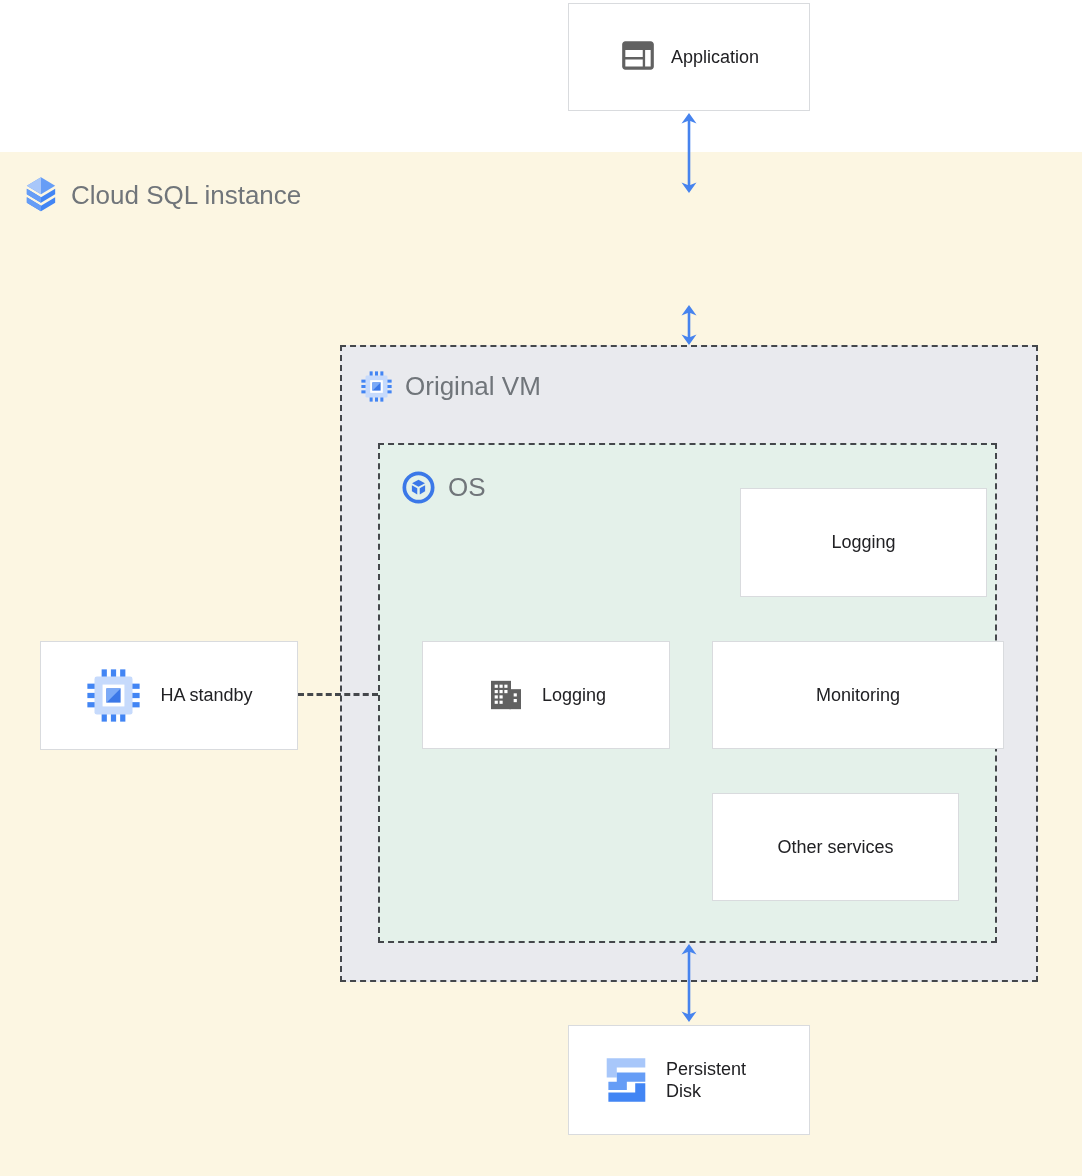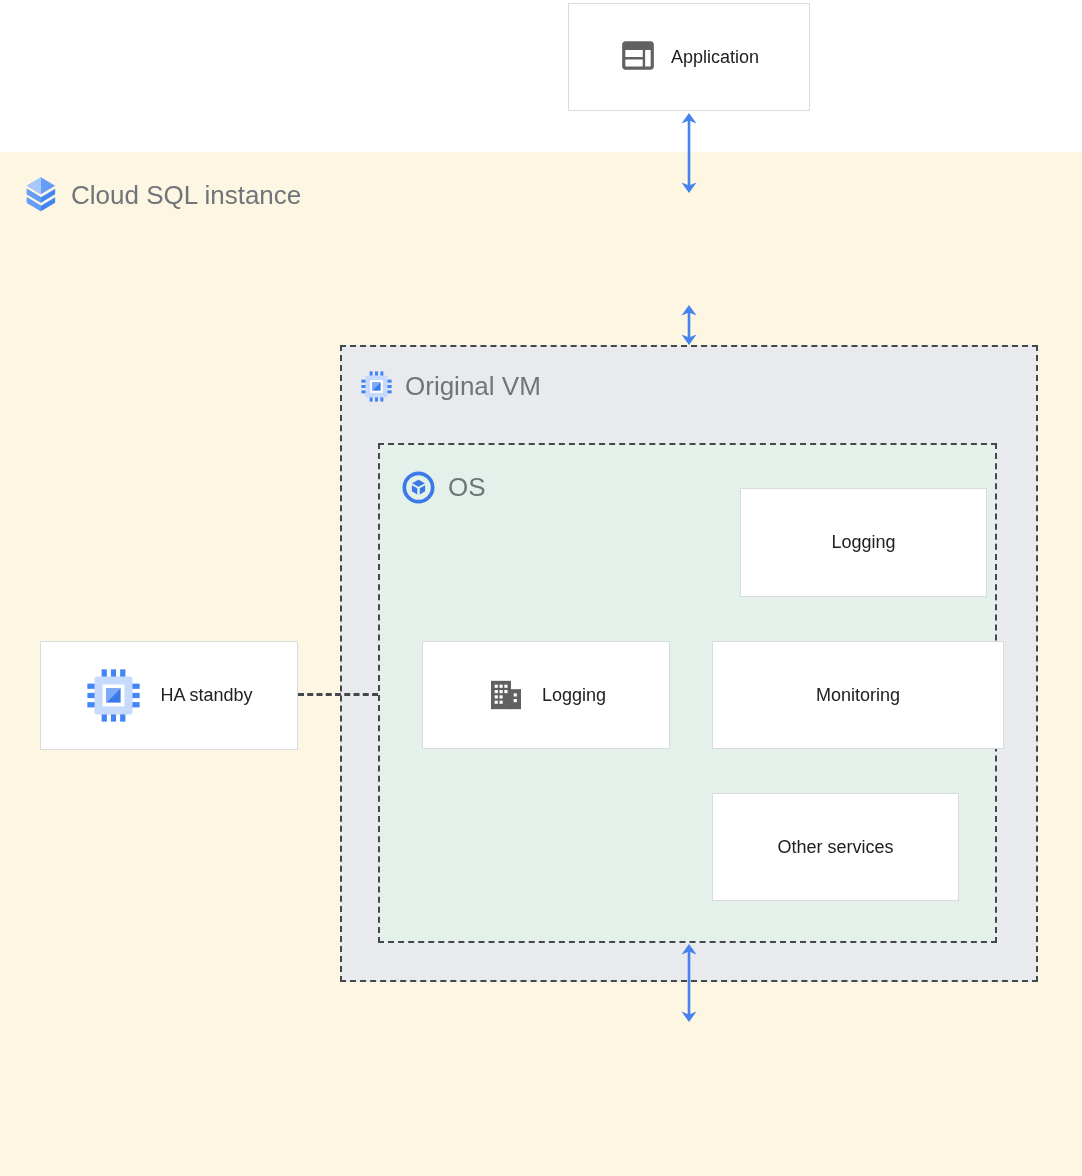--- a/index.html
+++ b/index.html
@@ -206,14 +206,22 @@
   </div>
 
   <div class="ha-link"></div>
 
   <svg class="arrow arrow-os-pd" width="26" height="78" viewBox="0 0 26 78">
     <line x1="13" y1="6" x2="13" y2="72" stroke="currentColor" stroke-width="2.6"></line>
     <path d="M13 0 L5.5 10.5 L13 7.5 L20.5 10.5 Z" fill="currentColor"></path>
     <path d="M13 78 L5.5 67.5 L13 70.5 L20.5 67.5 Z" fill="currentColor"></path>
   </svg>
 
+  <div class="node node-persistent-disk">
+    <svg width="52" height="56" viewBox="0 0 62 60">
+      <path fill="#A8C7FA" d="M8 4 H54 V15 H20 V27 H8 Z"></path>
+      <path fill="#669DF6" d="M20 21 H54 V32 H32 V42 H10 V32 H20 Z"></path>
+      <path fill="#4285F4" d="M42 34 H54 V56 H10 V45 H42 Z"></path>
+    </svg>
+    <span class="lbl">Persistent Disk</span>
+  </div>
 
 </div>
 
 </body></html>

